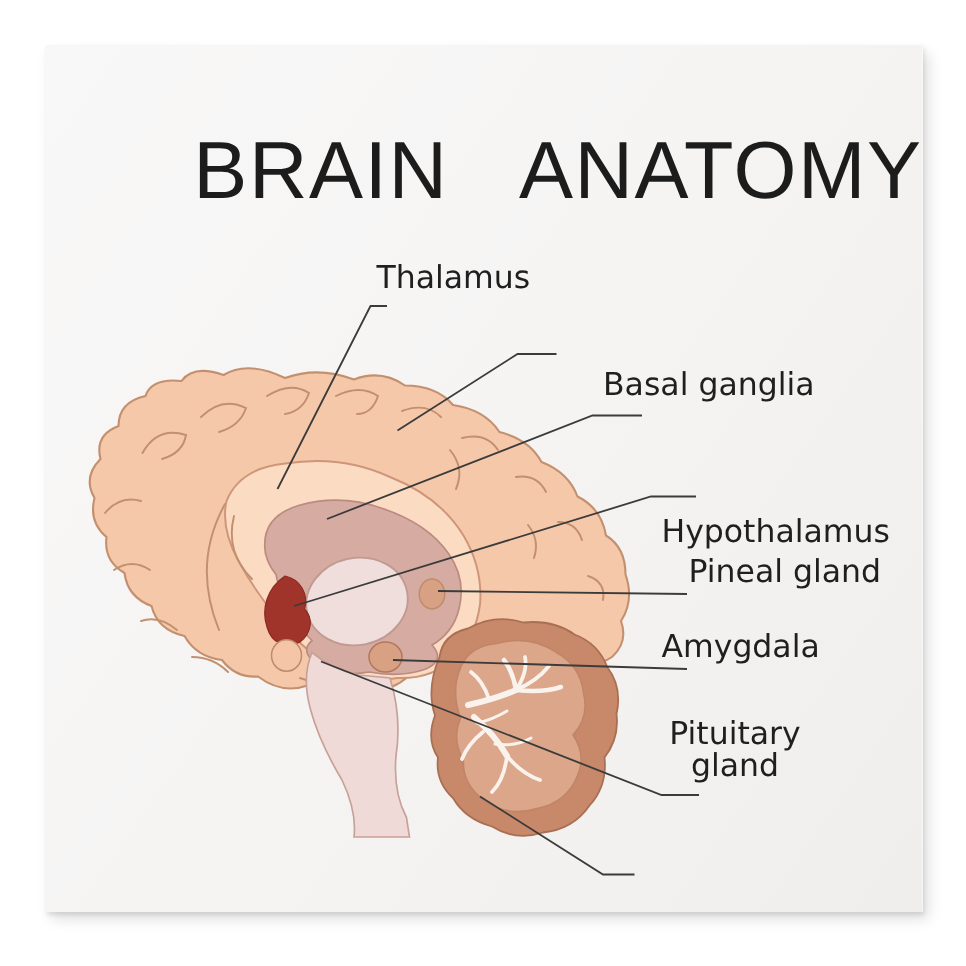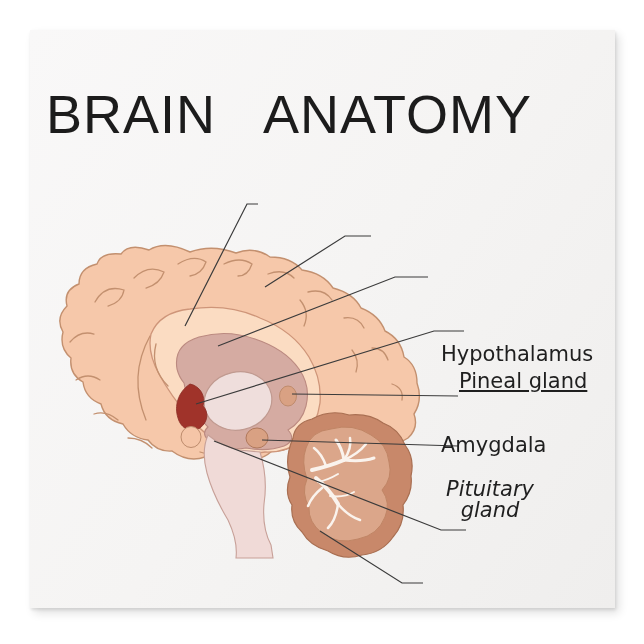--- a/index.html
+++ b/index.html
@@ -7,34 +7,34 @@
     width:644px;height:644px;position:relative;overflow:hidden;
     background:#ffffff;
     font-family:"DejaVu Sans", sans-serif;
   }
   .print-area{
     position:absolute;left:30px;top:30px;width:585px;height:578px;
     background:linear-gradient(125deg,#f9f8f8 0%,#f5f4f3 50%,#efeeed 100%);
     box-shadow:1px 2px 3px rgba(0,0,0,0.10), 4px 5px 9px rgba(0,0,0,0.12);
   }
   .title{
-    position:absolute;left:16px;right:0;top:57px;
-    text-align:left;
+    position:absolute;left:0;right:0;top:57px;
+    text-align:right;
     font-family:"Liberation Sans", sans-serif;
     font-size:54px;font-weight:500;color:#1c1c1c;
     letter-spacing:1px;word-spacing:34px;line-height:1;
     white-space:nowrap;
   }
   .lbl{
     position:absolute;
     font-family:"DejaVu Sans", sans-serif;
     font-size:21px;color:#1f1f1f;line-height:1.0;
     white-space:nowrap;
   }
-  .lbl.wrap{white-space:normal;text-align:center;line-height:21px;font-style:italic;}
+  .lbl.wrap{white-space:normal;text-align:center;line-height:21px;}
   svg{position:absolute;left:0;top:0;}
   .outl{stroke:#c3906f;stroke-width:1.3;fill:none;stroke-linecap:round;}
   .leader{stroke:#3b3b3b;stroke-width:1.2;fill:none;}
   .arbor{stroke:#faf3ed;fill:none;stroke-linecap:round;}
 </style>
 </head>
 <body>
 
 <div class="print-area">
 
@@ -121,18 +121,20 @@
       <polyline class="leader" points="371,236 345,236 265,287"></polyline>
       <polyline class="leader" points="428,277 395,277 218,346"></polyline>
       <polyline class="leader" points="464,331 434,331 196,404"></polyline>
       <polyline class="leader" points="458,396 292,394"></polyline>
       <polyline class="leader" points="458,446 262,440"></polyline>
       <polyline class="leader" points="466,530 441,530 214,441"></polyline>
       <polyline class="leader" points="320,531 402,583 423,583"></polyline>
     </g>
   </svg>
 
+  <div class="lbl" style="left:221px;top:145px;">Thalamus</div>
+  <div class="lbl" style="left:372px;top:216px;">Basal ganglia</div>
   <div class="lbl" style="left:411px;top:272px;margin-top:42px;">Hypothalamus</div>
-  <div class="lbl" style="left:429px;top:341px;text-decoration:underline;">Pineal gland</div>
-  <div class="lbl" style="left:411px;top:391px;margin-top:14px;">Amygdala</div>
+  <div class="lbl" style="left:429px;top:341px;">Pineal gland</div>
+  <div class="lbl" style="left:411px;top:391px;">Amygdala</div>
   <div class="lbl wrap" style="left:404px;top:449px;width:112px;">Pituitary gland</div>
 
 </div>
 
 </body></html>

